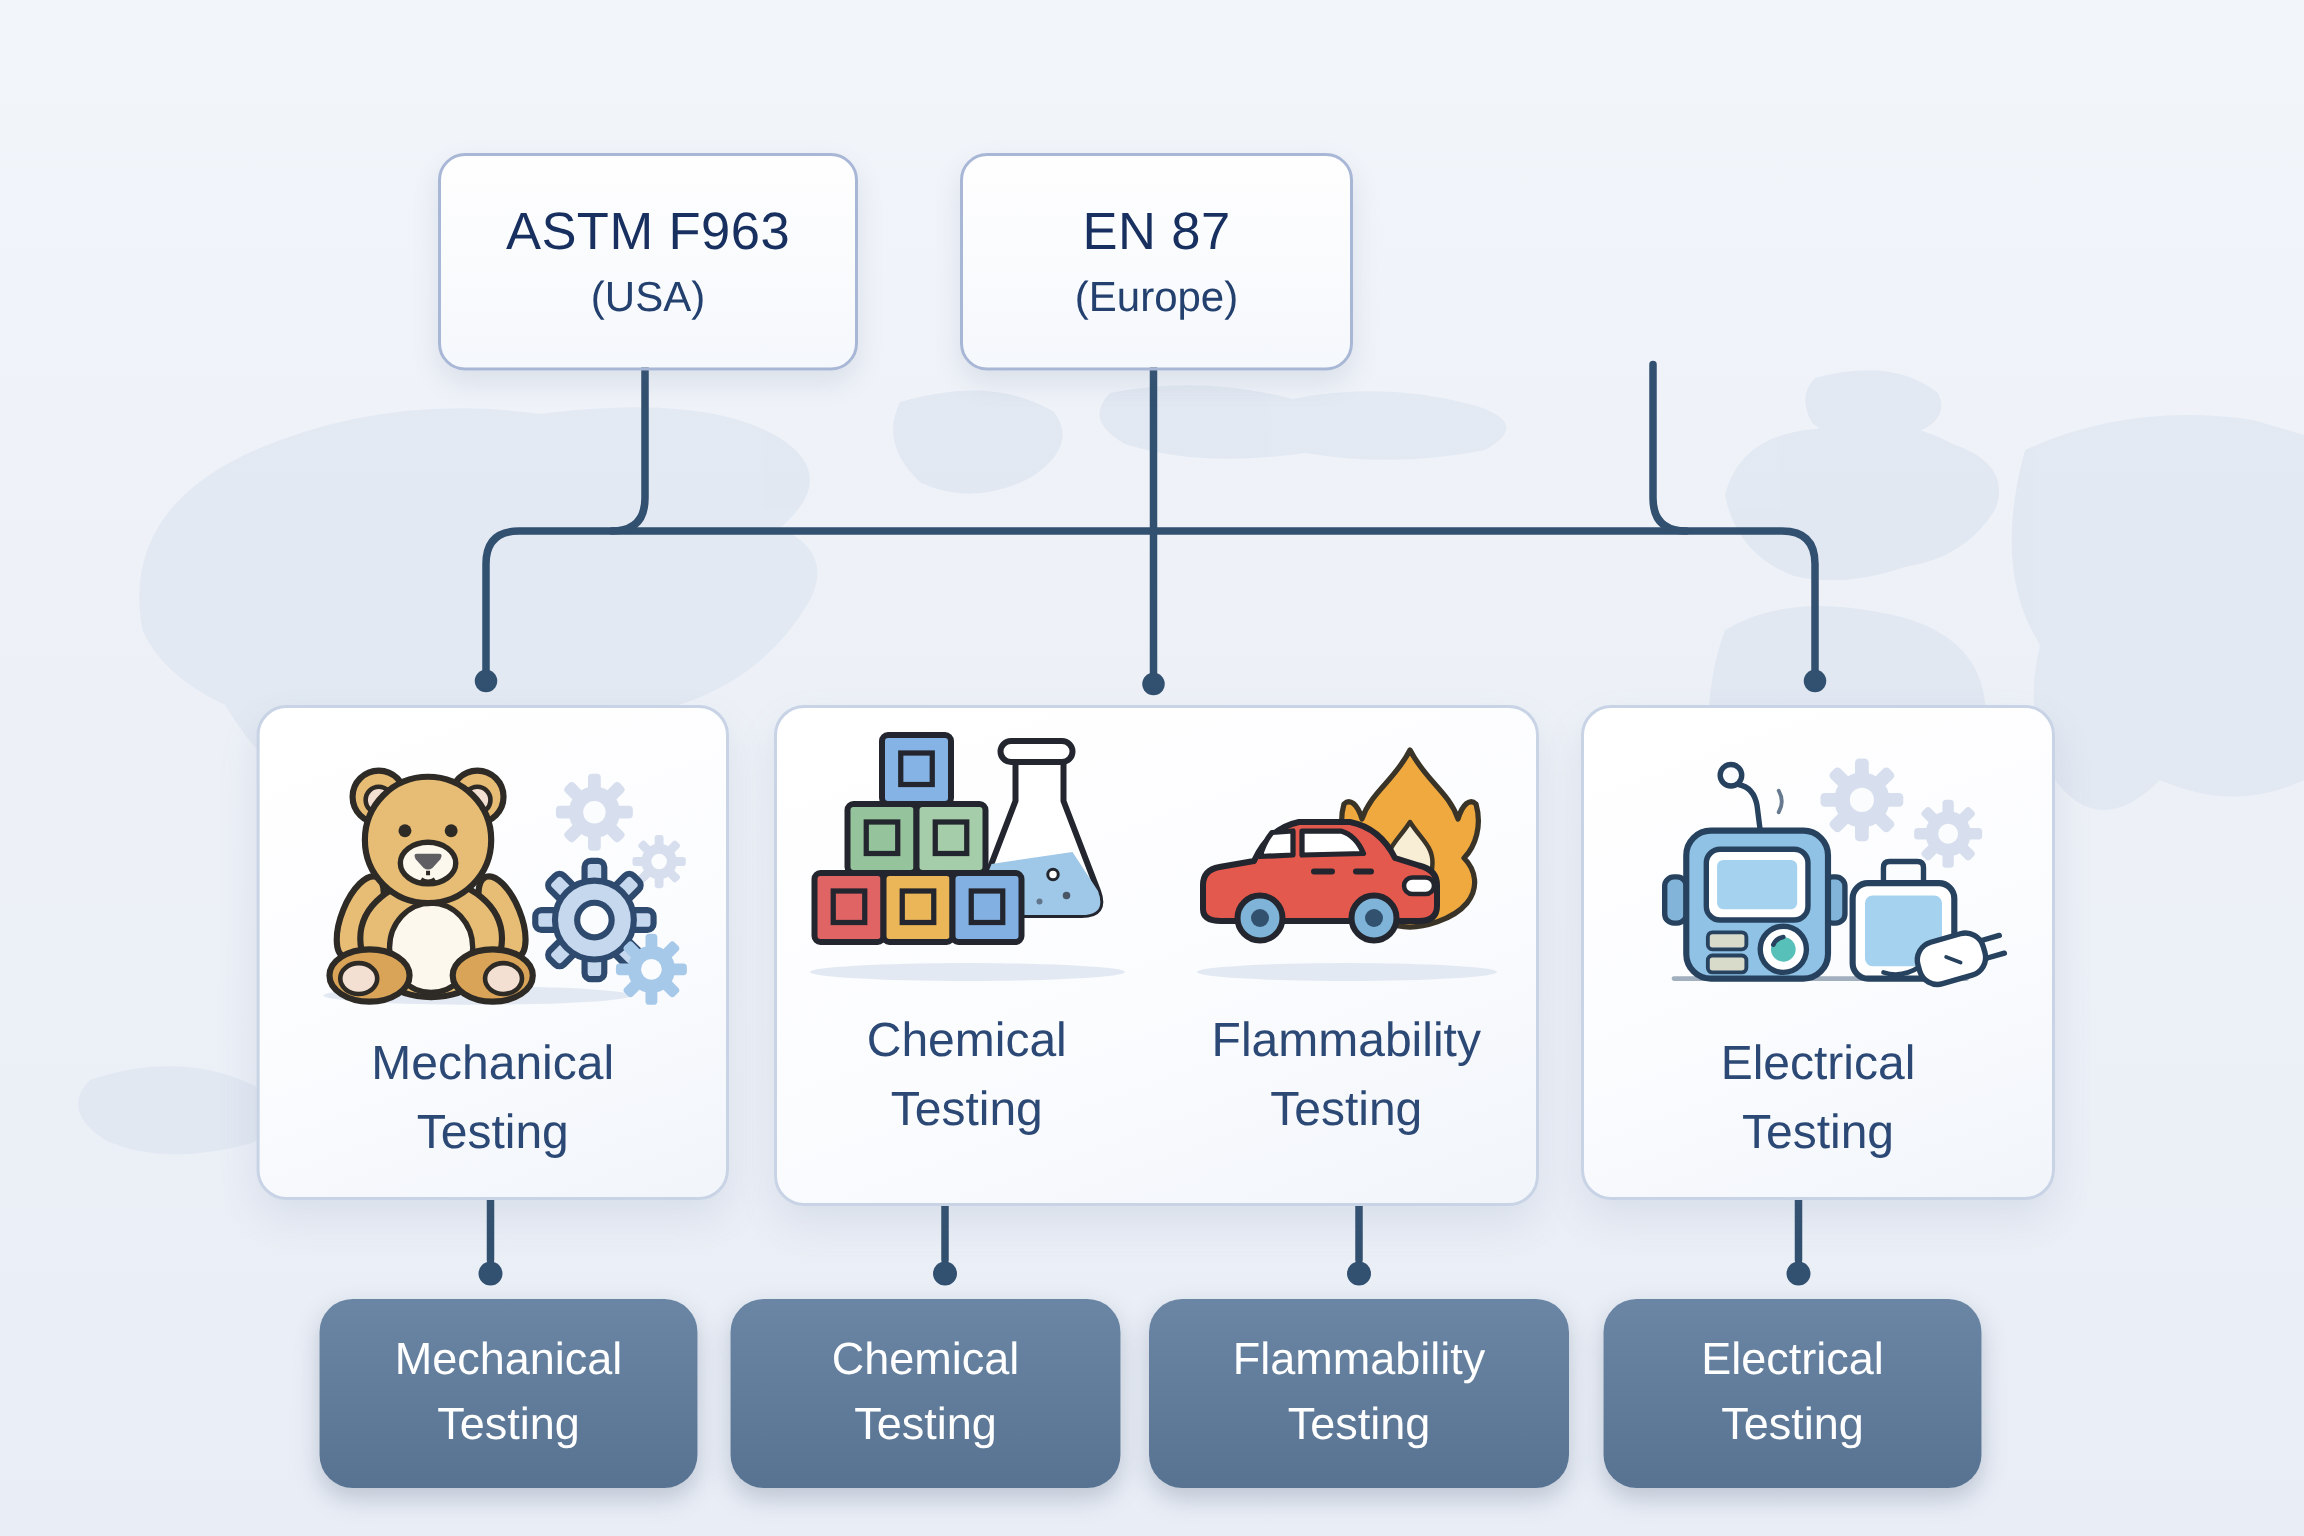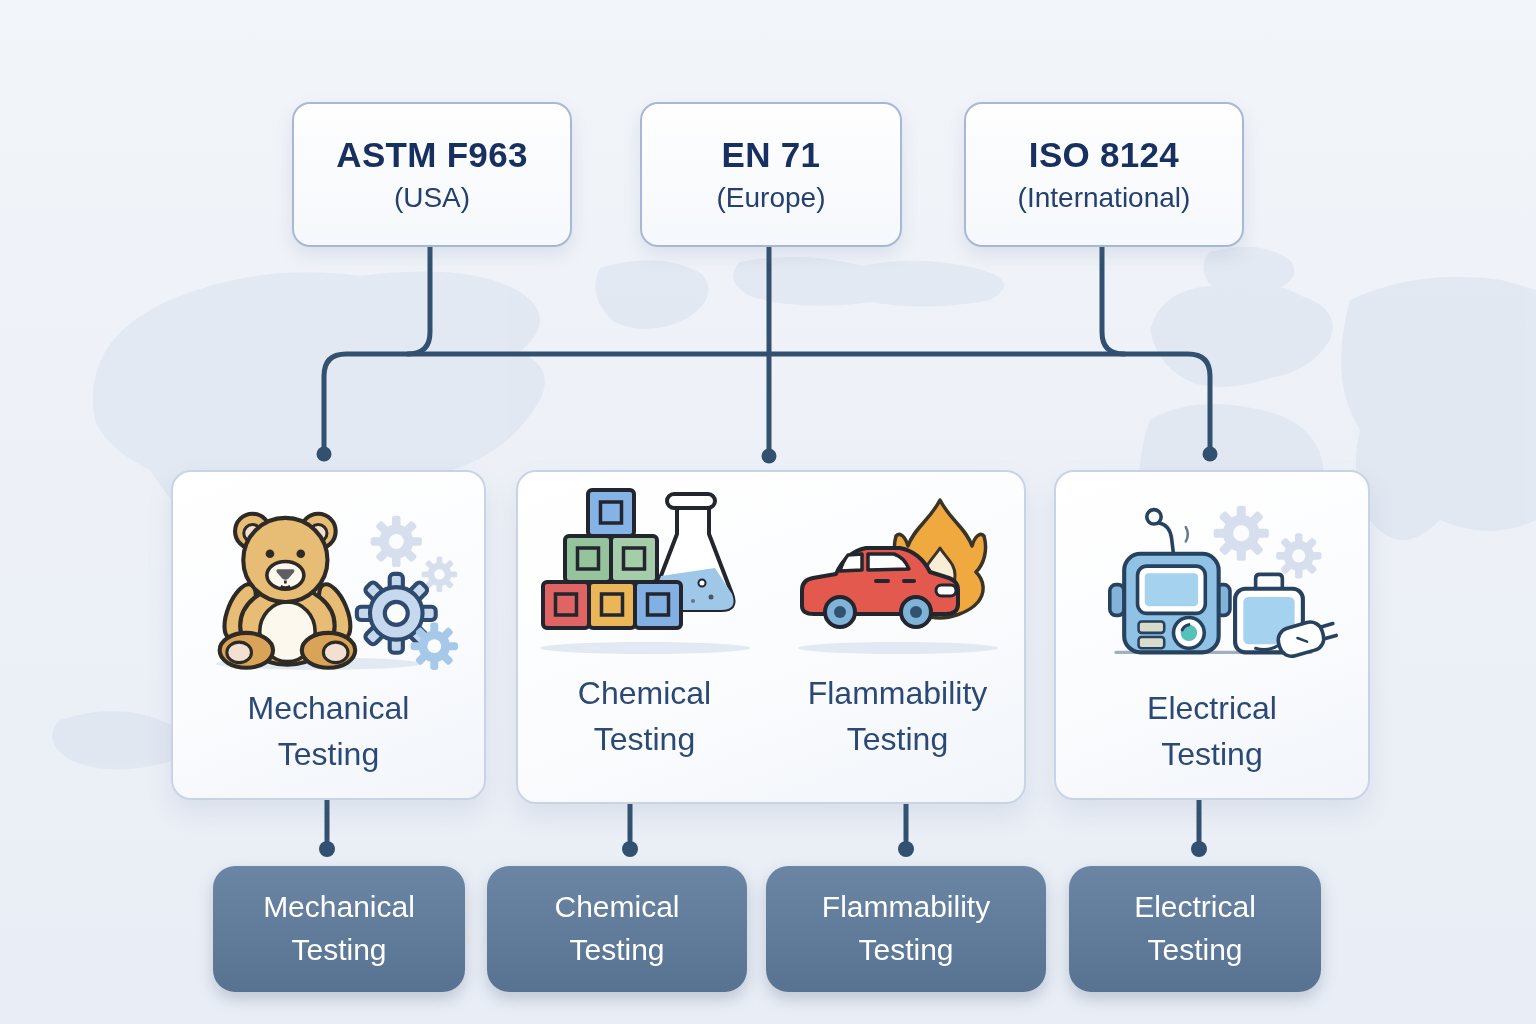--- a/index.html
+++ b/index.html
@@ -9,21 +9,21 @@
     font-family:"Liberation Sans",sans-serif;
   }
   .layer{position:absolute;left:0;top:0;width:1536px;height:1024px;pointer-events:none;}
 
   .std-box{
     position:absolute;display:flex;flex-direction:column;align-items:center;justify-content:center;
     background:linear-gradient(180deg,#fefefe 0%,#f5f8fc 100%);
     border:2.5px solid var(--box-border);border-radius:18px;
     box-shadow:0 8px 18px rgba(90,110,150,.14);
   }
-  .std-name{font-size:35px;font-weight:700;color:var(--box-text);letter-spacing:.3px;}
+  .std-name{font-size:35px;font-weight:400;color:var(--box-text);letter-spacing:.3px;}
   .std-region{font-size:28px;font-weight:400;color:var(--region-text);margin-top:7px;}
 
   .card{
     position:absolute;display:flex;flex-direction:column;align-items:center;
     background:linear-gradient(160deg,#ffffff 0%,#fbfcfe 55%,#f1f5fa 100%);
     border:2px solid var(--card-border);border-radius:20px;
     box-shadow:0 12px 26px rgba(90,110,150,.12);
   }
   .card .icon{margin-top:16px;}
   .card-label{
@@ -101,26 +101,22 @@
       <circle cx="906" cy="849" r="8"></circle>
       <circle cx="1199" cy="849" r="8"></circle>
     </g>
   </svg>
 
   <div class="std-box" style="left:292px;top:102px;width:276px;height:141px">
     <div class="std-name">ASTM F963</div>
     <div class="std-region">(USA)</div>
   </div>
   <div class="std-box" style="left:640px;top:102px;width:258px;height:141px">
-    <div class="std-name">EN 71</div>
+    <div class="std-name">EN 87</div>
     <div class="std-region">(Europe)</div>
-  </div>
-  <div class="std-box" style="left:964px;top:102px;width:276px;height:141px">
-    <div class="std-name">ISO 8124</div>
-    <div class="std-region">(International)</div>
   </div>
 
   <div class="card" style="left:171px;top:470px;width:311px;height:326px">
     <svg class="icon" width="267" height="185" viewBox="0 0 260 180">
       <ellipse cx="120" cy="171" rx="100" ry="6" fill="#e3e9f3"></ellipse>
       <use href="#gear" x="-52" y="-52" width="104" height="104" transform="translate(196,52) scale(0.52)" style="--gf:#d7dfee;--gh:#fbfcfe"></use>
       <use href="#gear" x="-52" y="-52" width="104" height="104" transform="translate(238,84) scale(0.36)" style="--gf:#d7dfee;--gh:#fbfcfe"></use>
       <g stroke="#2e2b26" stroke-width="4" fill="#e7bc74">
         <ellipse cx="44" cy="120" rx="12" ry="28" transform="rotate(22 44 120)"></ellipse>
         <ellipse cx="136" cy="120" rx="12" ry="28" transform="rotate(-22 136 120)"></ellipse>

